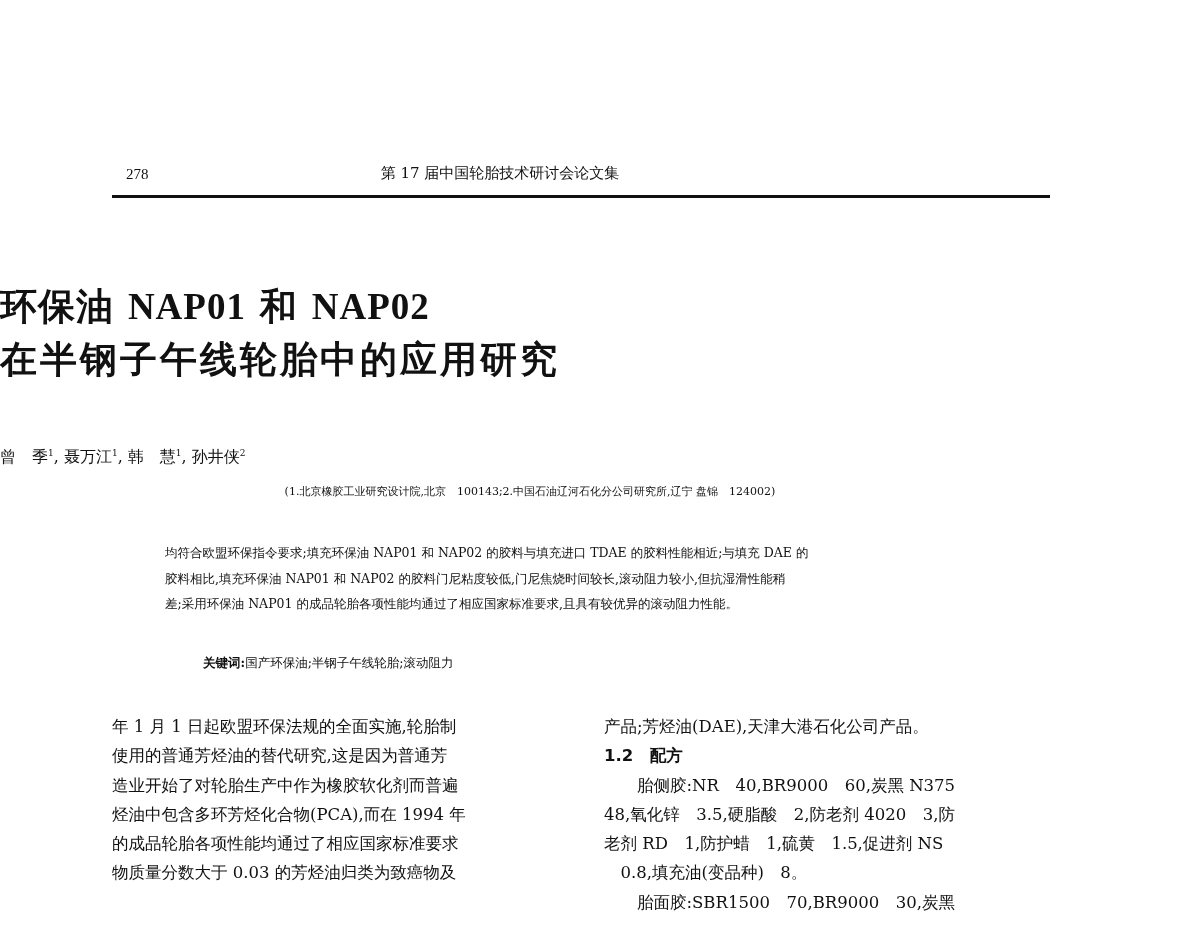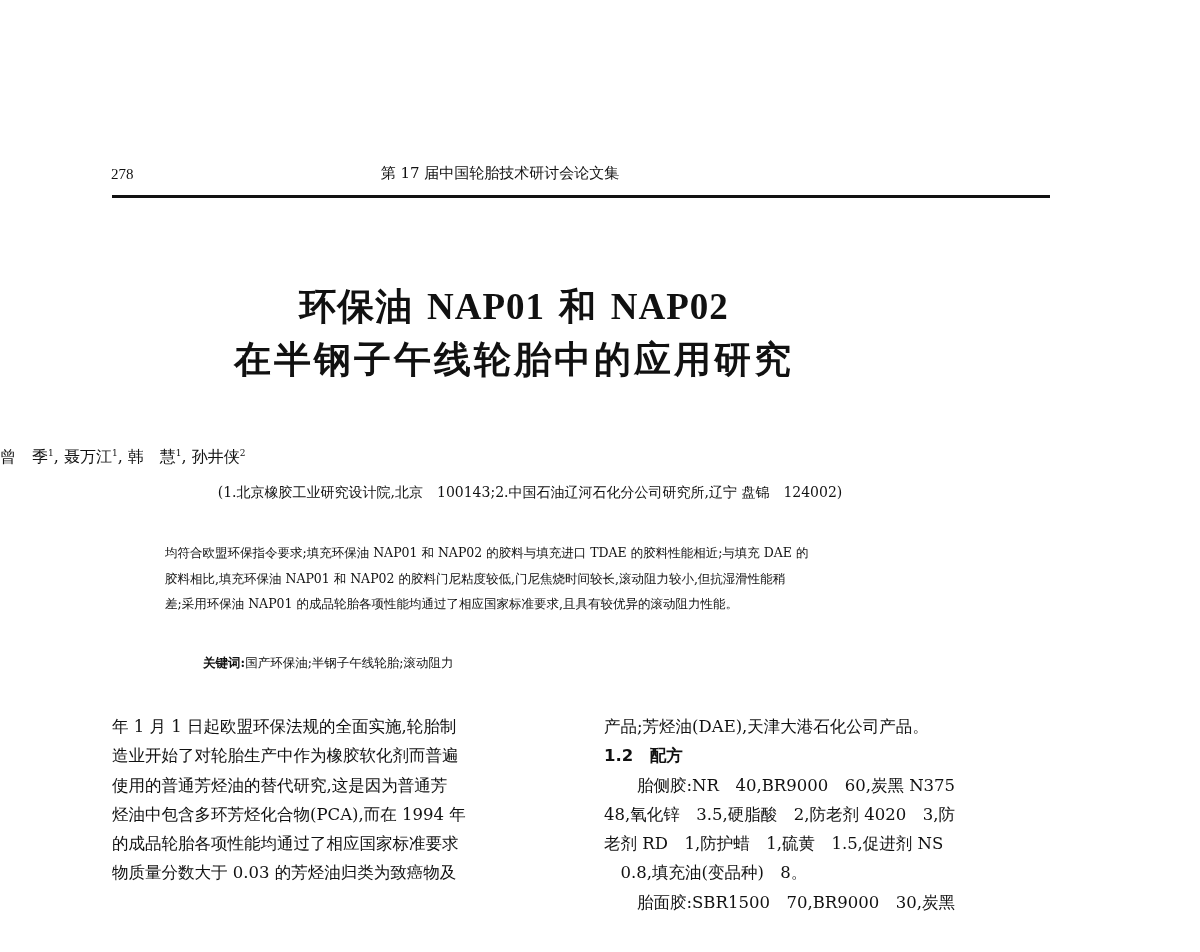--- a/index.html
+++ b/index.html
@@ -1,27 +1,27 @@
 <!DOCTYPE html>
 <html><head>
 <meta charset="utf-8">
 <style>
   html, body { margin:0; padding:0; }
   body { width:1200px; height:952px; background:#ffffff; position:relative; overflow:hidden; color:#111; font-family:"DejaVu Serif", serif; }
   .abs { position:absolute; }
-  .hdr-page { left:111px; top:166px; font-size:15px; font-family:"Liberation Serif", serif; }
+  .hdr-page { left:126px; top:166px; font-size:15px; font-family:"Liberation Serif", serif; }
   .hdr-title { left:0; width:1000px; top:164px; text-align:center; font-size:15px; }
   .hdr-rule { left:112px; top:195px; width:938px; height:3px; background:#111; }
-  .title { left:0; width:1028px; text-align:center; font-size:37px; font-weight:bold; font-family:"DejaVu Sans", sans-serif; letter-spacing:1px; }
+  .title { left:0; width:1028px; font-size:37px; font-weight:bold; font-family:"DejaVu Sans", sans-serif; letter-spacing:1px; }
   .title .latin { font-family:"Liberation Serif", serif; font-weight:bold; }
   .t1 { top:282px; }
   .t2 { top:335px; letter-spacing:3px; }
   .authors { left:0; width:1200px; top:447px; text-align:left; font-size:16px; }
   .authors sup { font-size:9px; }
-  .affil { left:0; width:1060px; top:484px; text-align:center; font-size:14px; }
+  .affil { left:0; width:1060px; top:484px; text-align:center; font-size:11px; }
   .abstract { left:165px; width:830px; top:540px; font-size:12.5px; line-height:25.5px; }
   .abstract .ind { padding-left:38px; }
   .abstract b { font-weight:bold; }
   .kw { left:203px; top:655px; font-size:12.5px; }
   .kw b { font-weight:bold; }
   .col { width:442px; font-size:16.5px; line-height:29.3px; top:712px; text-align:justify; }
   .col-left { left:112px; }
   .col-right { left:604px; }
   .section { font-weight:bold; font-family:"DejaVu Sans", sans-serif; }
   .line { white-space:nowrap; display:block; }
@@ -51,22 +51,22 @@
   <span class="line">胶料相比,填充环保油 NAP01 和 NAP02 的胶料门尼粘度较低,门尼焦烧时间较长,滚动阻力较小,但抗湿滑性能稍</span>
   <span class="line">差;采用环保油 NAP01 的成品轮胎各项性能均通过了相应国家标准要求,且具有较优异的滚动阻力性能。</span>
 </div>
 
 <div class="abs kw">
   <b>关键词:</b><span>国产环保油;半钢子午线轮胎;滚动阻力</span>
 </div>
 
 <div class="abs col col-left">
   <span class="line">年 1 月 1 日起欧盟环保法规的全面实施,轮胎制</span>
+  <span class="line">使用的普通芳烃油的替代研究,这是因为普通芳</span>
   <span class="line">造业开始了对轮胎生产中作为橡胶软化剂而普遍</span>
-  <span class="line">使用的普通芳烃油的替代研究,这是因为普通芳</span>
   <span class="line">烃油中包含多环芳烃化合物(PCA),而在 1994 年</span>
   <span class="line">的成品轮胎各项性能均通过了相应国家标准要求</span>
   <span class="line">物质量分数大于 0.03 的芳烃油归类为致癌物及</span>
 </div>
 
 <div class="abs col col-right">
   <span class="line">产品;芳烃油(DAE),天津大港石化公司产品。</span>
   <span class="line section">1.2　配方</span>
   <span class="line" style="padding-left:2em">胎侧胶:NR　40,BR9000　60,炭黑 N375</span>
   <span class="line">48,氧化锌　3.5,硬脂酸　2,防老剂 4020　3,防</span>

